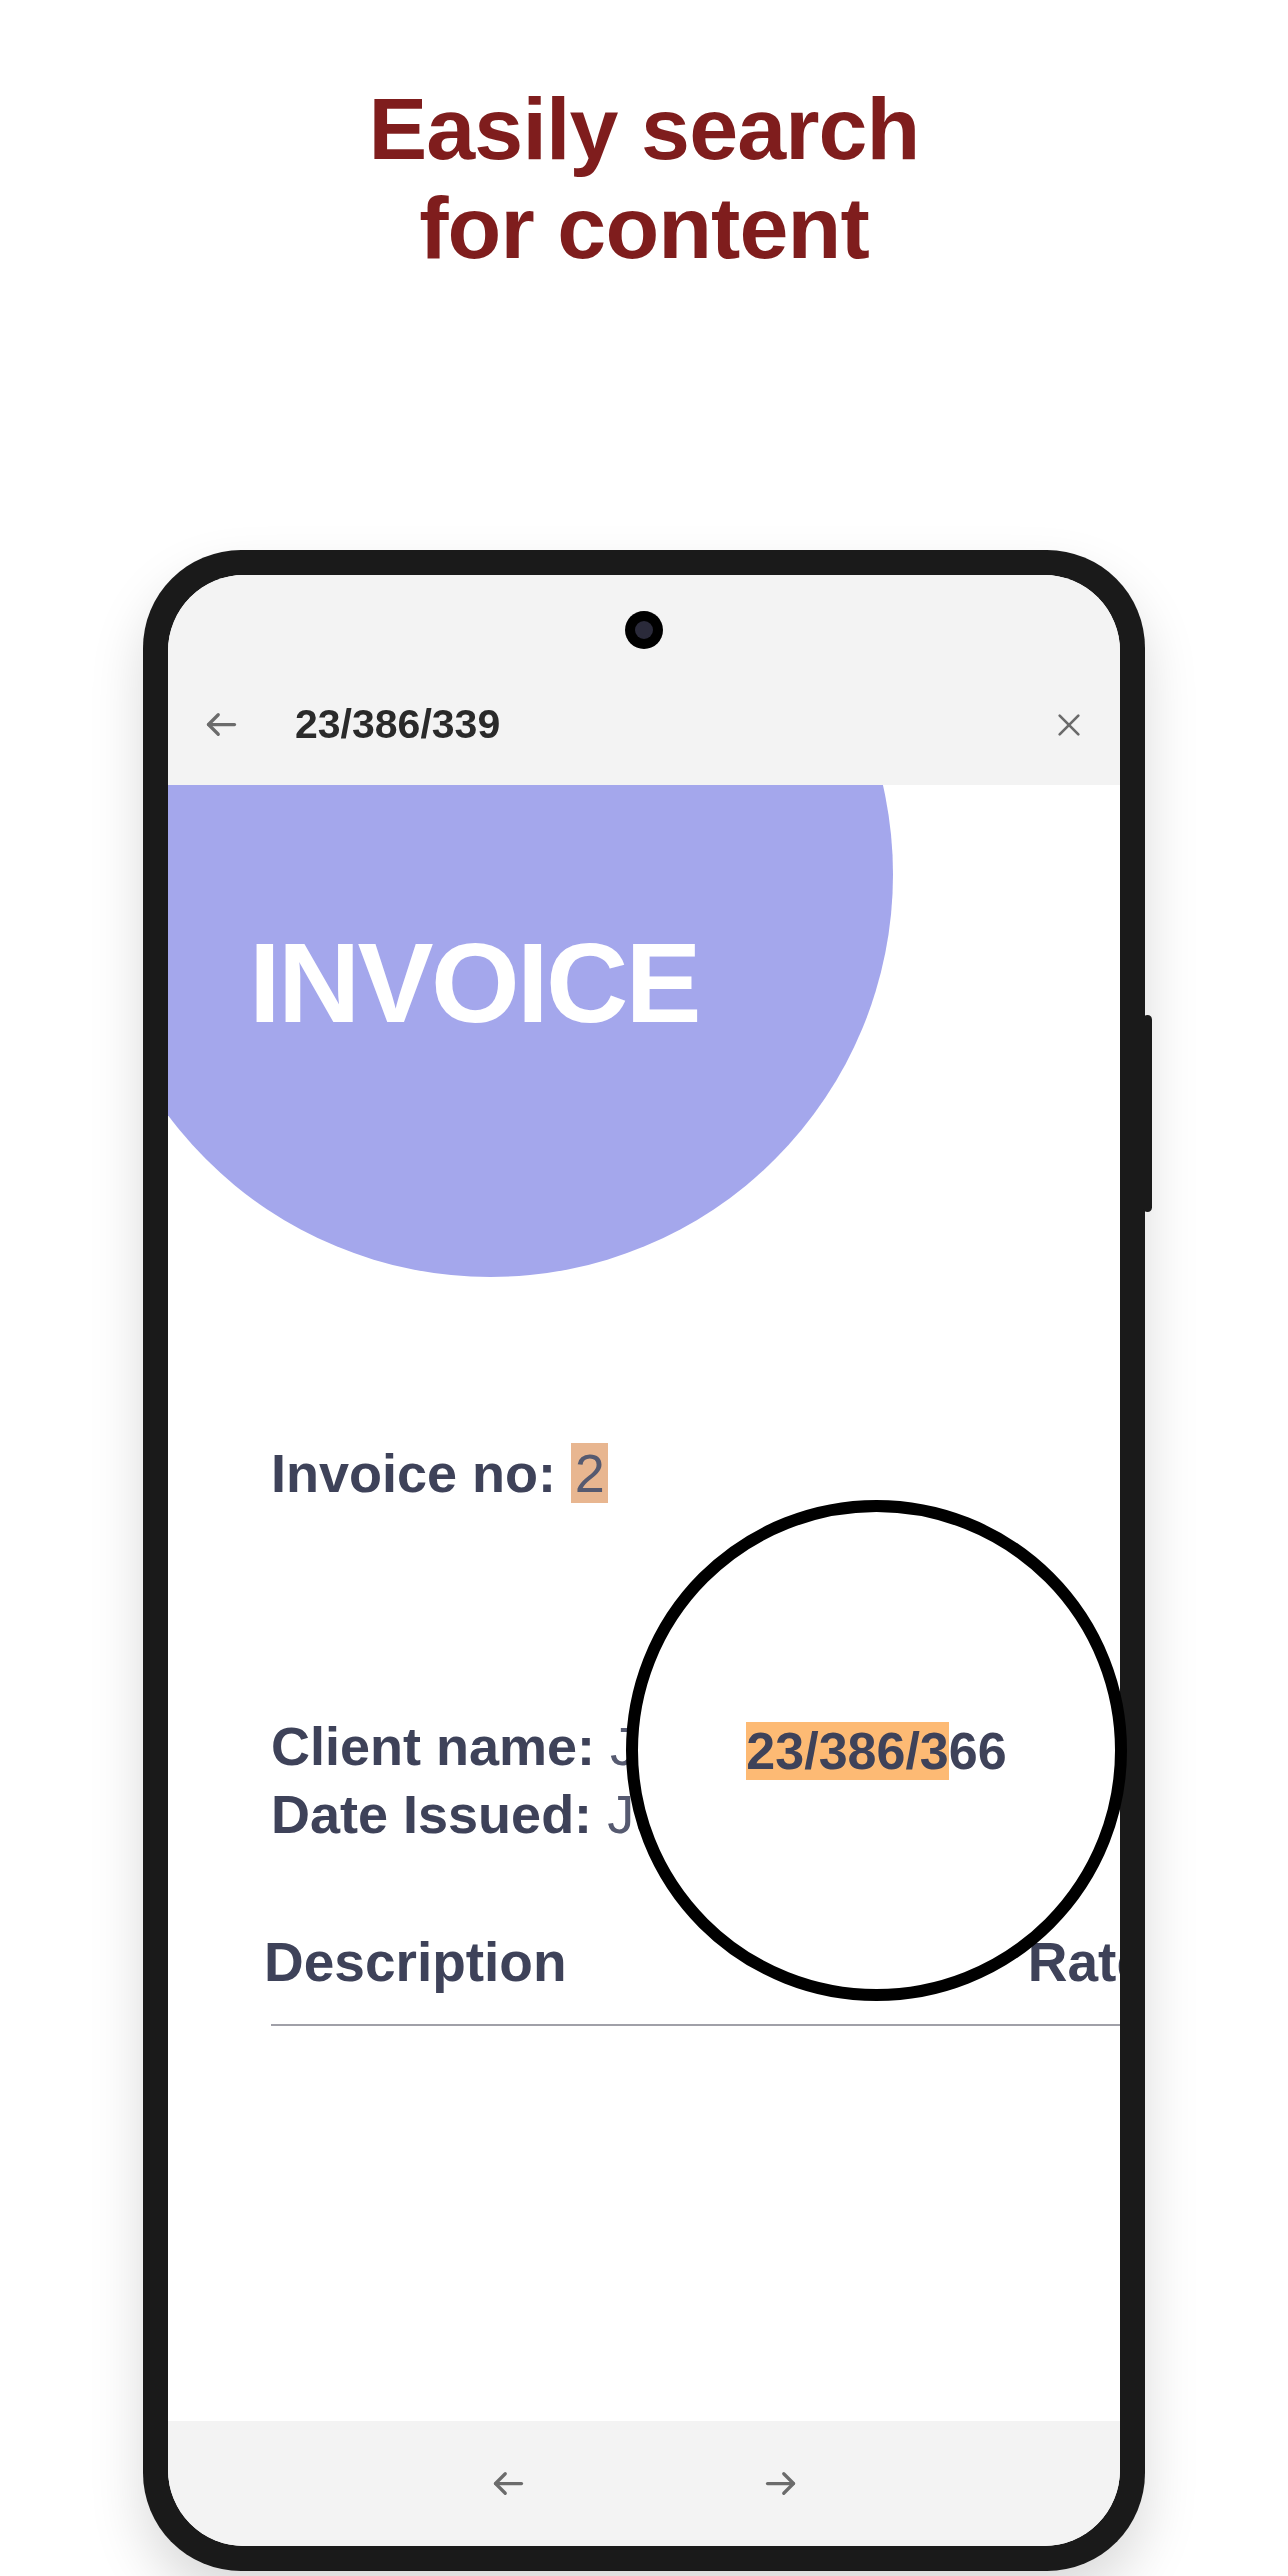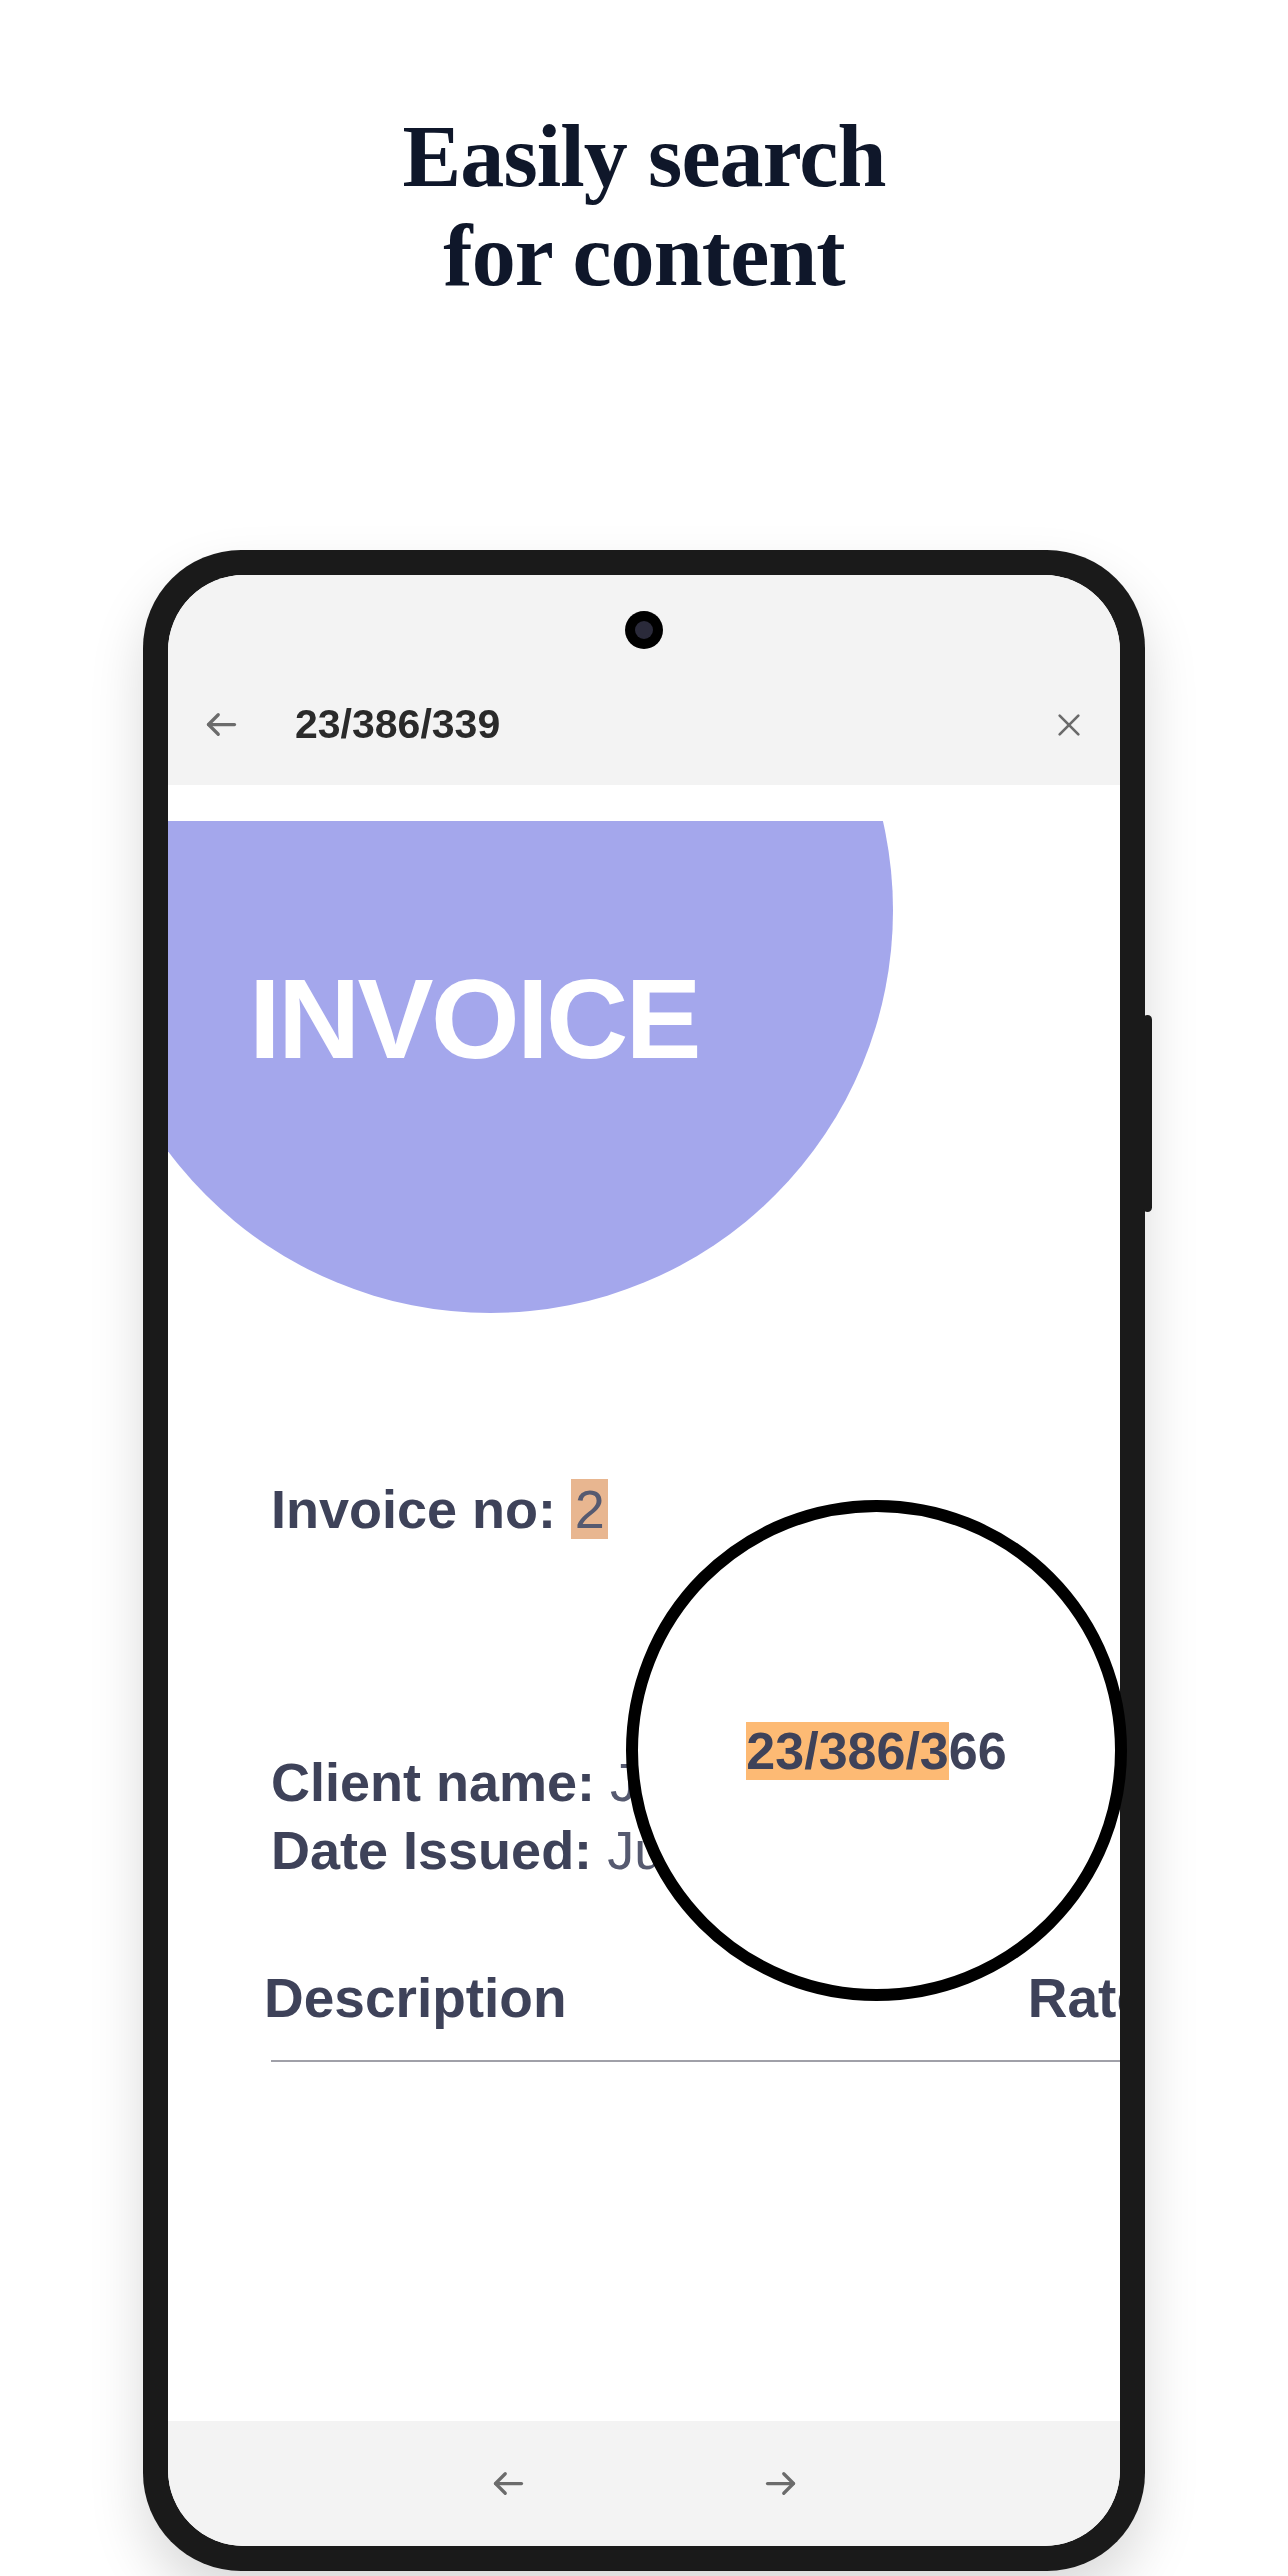--- a/index.html
+++ b/index.html
@@ -9,24 +9,23 @@
       width: 1288px;
       height: 2576px;
       position: relative;
       overflow: hidden;
     }
     .headline {
       text-align: center;
       font-weight: 800;
       font-size: 88px;
       line-height: 1.12;
-      color: #0f172a;
-      padding-top: 108px;
+      color: #7f1d1d;
+      padding-top: 80px;
       letter-spacing: -0.9px;
-      font-family: Liberation Serif, serif;
     }
     .phone-wrap {
       position: absolute;
       left: 50%;
       transform: translateX(-50%);
       top: 550px;
     }
     .phone {
       width: 1002px;
       height: 2021px;
@@ -108,21 +107,20 @@
       align-items: center;
       justify-content: center;
       color: #6b6b6b;
     }
     .content {
       position: relative;
       width: 100%;
       height: calc(100% - 210px - 125px);
       background: #fff;
       overflow: hidden;
-      margin-top: 36px;
     }
     .purple-circle {
       position: absolute;
       width: 805px;
       height: 805px;
       background: #a4a7ec;
       border-radius: 50%;
       top: -313px;
       left: -80px;
     }

